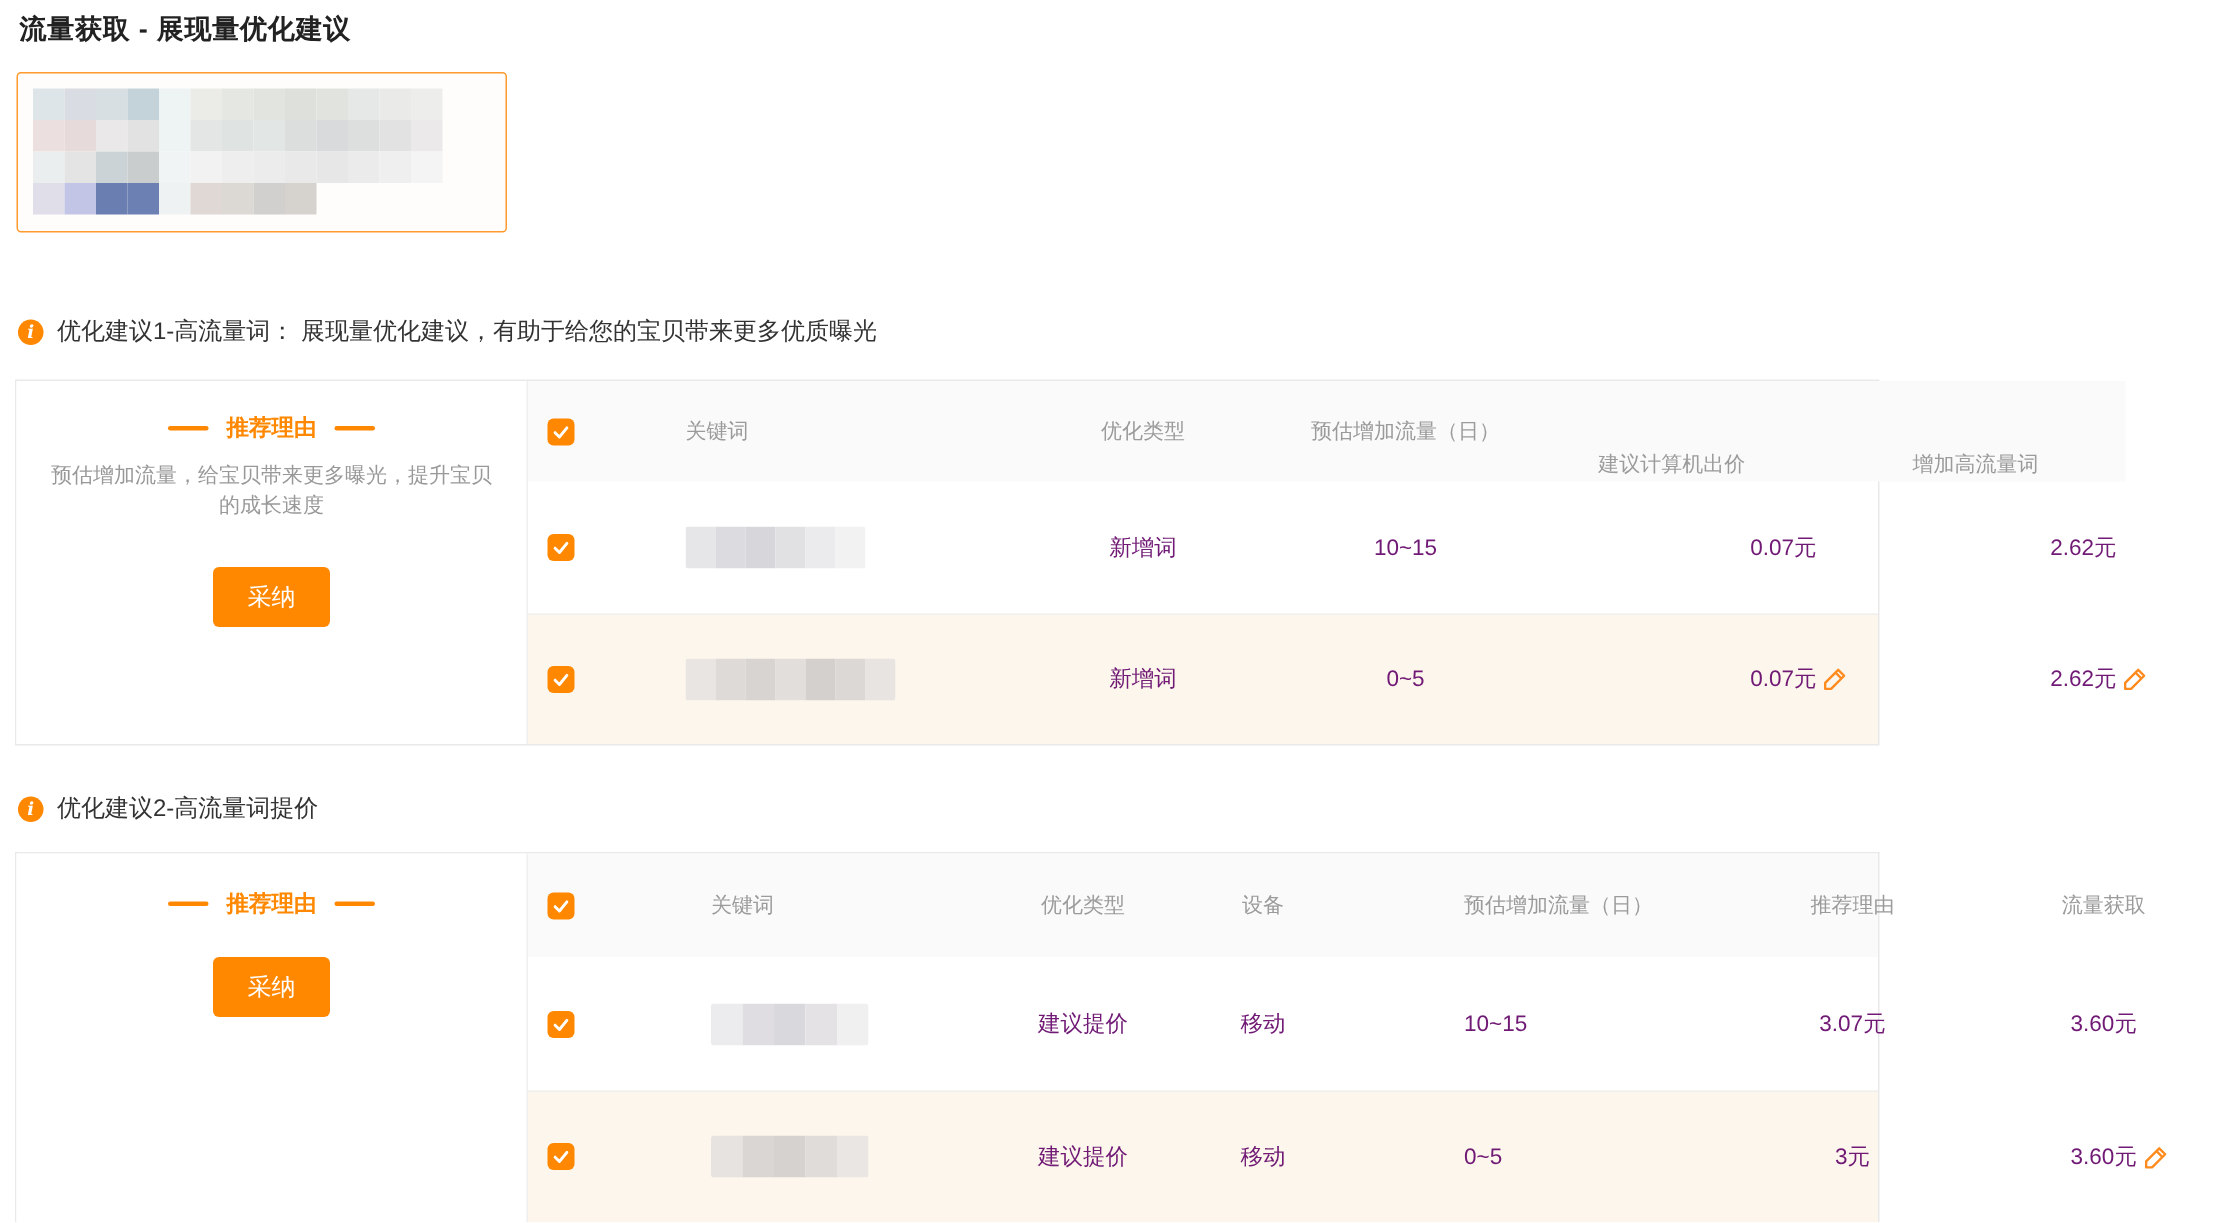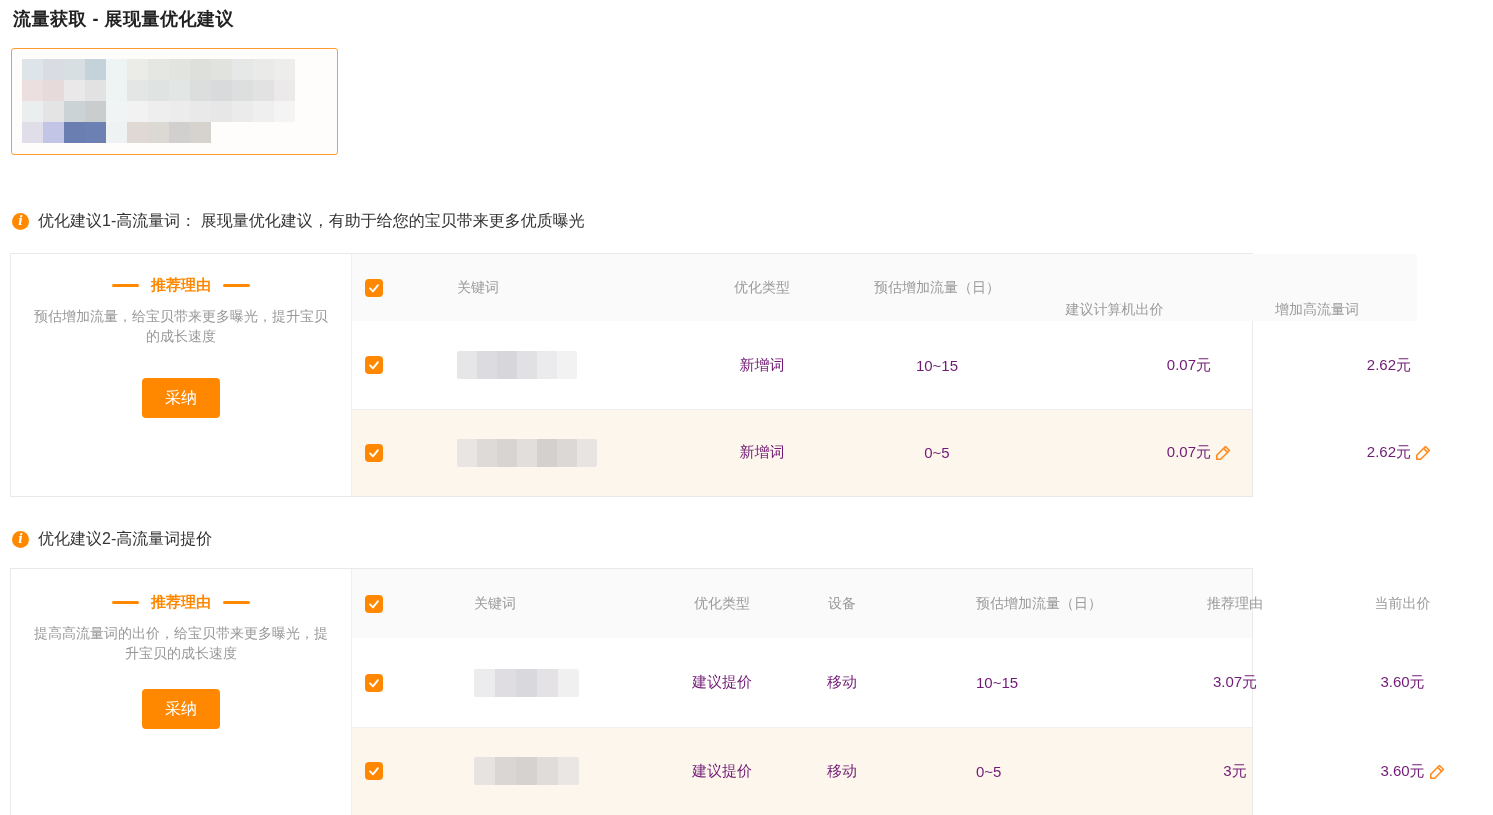--- a/index.html
+++ b/index.html
@@ -294,39 +294,38 @@
     <span>优化建议2-高流量词提价</span>
   </div>
 
   <section class="panel p2 cut-bottom" style="top:568px;height:247px;">
     <aside class="reason">
       <div class="reason-label">
         <span class="dash"></span>
         <span>推荐理由</span>
         <span class="dash"></span>
       </div>
-      <p class="reason-desc">提高高流量词的出价，给宝贝带来更多曝光，提升宝贝的成长速度</p>
       <button class="adopt-btn">采纳</button>
     </aside>
 
     <div class="table t2">
       <div class="thead">
         <div class="c c-check">
           <span class="checkbox">
             <svg width="14" height="14" viewBox="0 0 16 16">
                 <polyline points="3.5,8.5 6.8,11.8 12.5,4.8" fill="none" stroke="#fff" stroke-width="2.2" stroke-linecap="round" stroke-linejoin="round"></polyline>
               </svg>
           </span>
         </div>
         <div class="c c-keyword">关键词</div>
         <div class="c c-center">优化类型</div>
         <div class="c c-center">设备</div>
         <div class="c c-left-in">预估增加流量（日）</div>
         <div class="c c-center">推荐理由</div>
-        <div class="c c-center">当前出价</div>
+        <div class="c c-center">流量获取</div>
       </div>
 
       <div class="trow">
         <div class="c c-check">
           <span class="checkbox">
             <svg width="14" height="14" viewBox="0 0 16 16">
                 <polyline points="3.5,8.5 6.8,11.8 12.5,4.8" fill="none" stroke="#fff" stroke-width="2.2" stroke-linecap="round" stroke-linejoin="round"></polyline>
               </svg>
           </span>
         </div>

